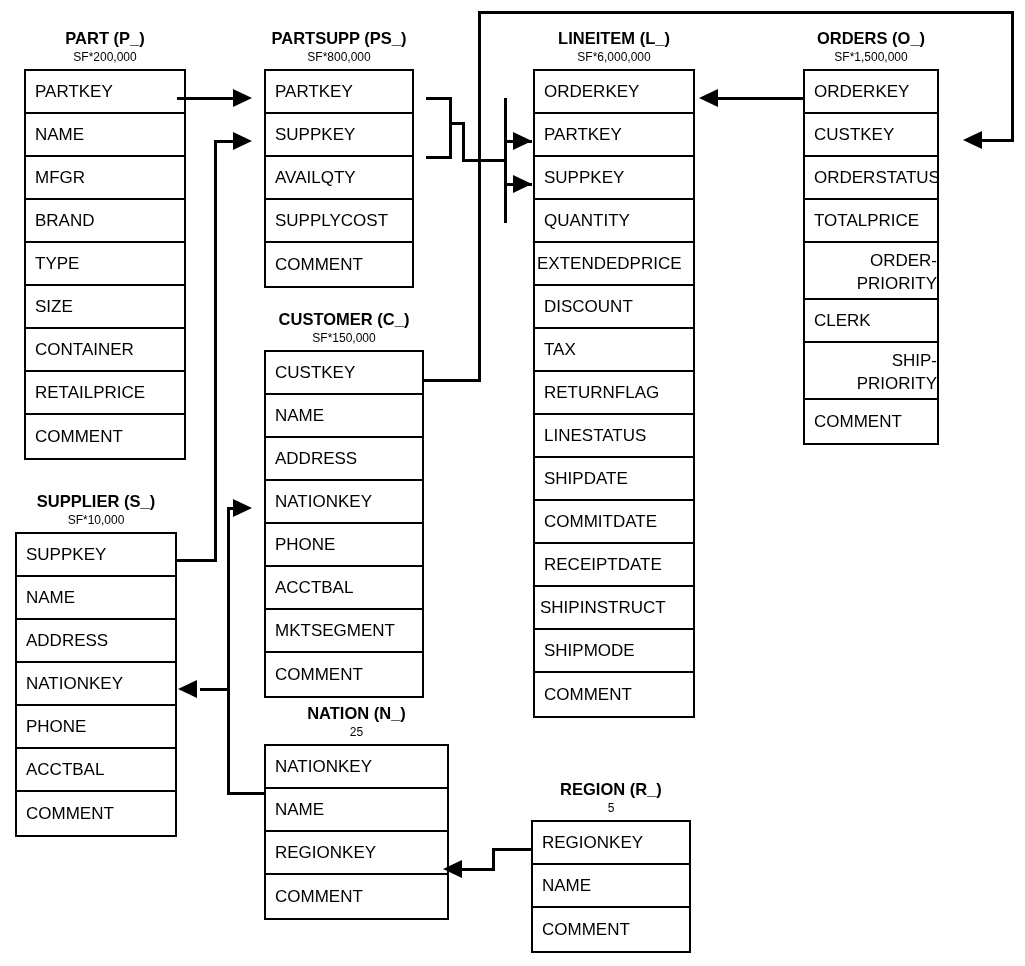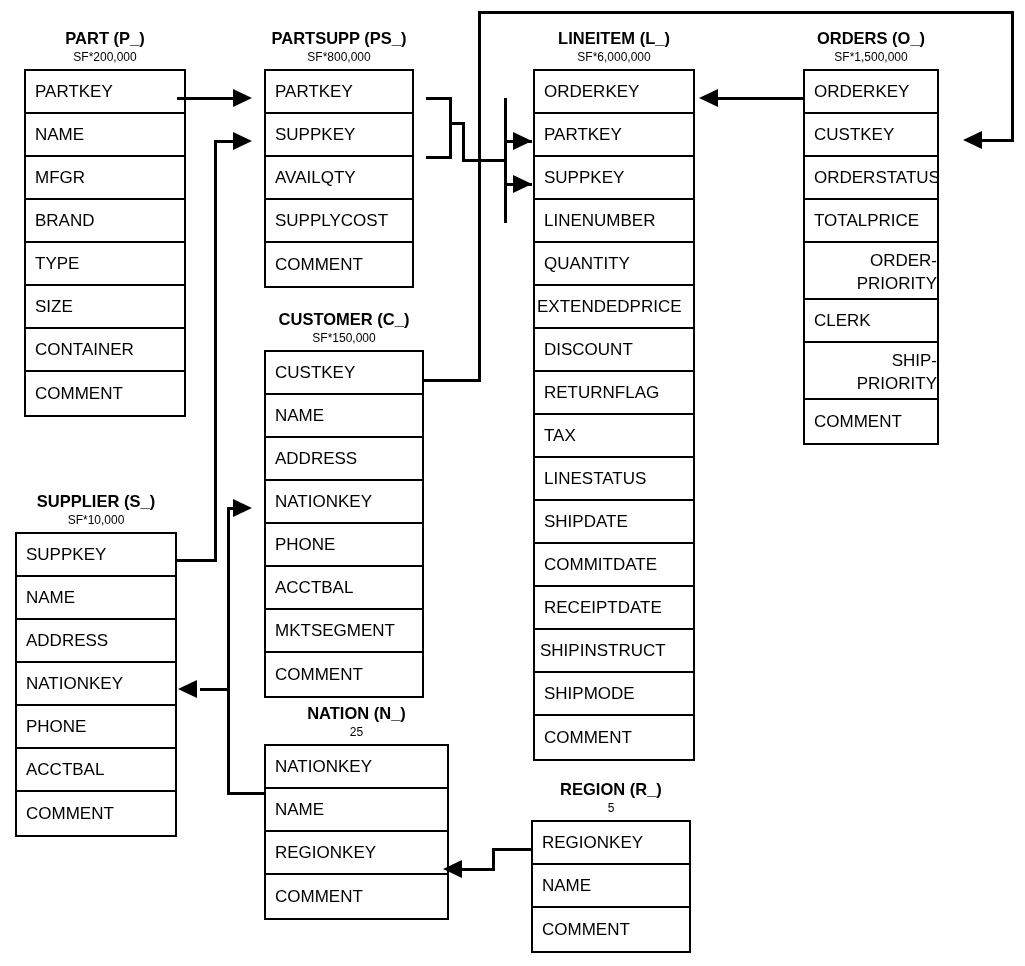--- a/index.html
+++ b/index.html
@@ -79,20 +79,21 @@
     <div class="tbl-title">PART (P_)</div>
     <div class="tbl-card">SF*200,000</div>
     <div class="tbl-box">
       <div class="row" style="height:43px">PARTKEY</div>
       <div class="row" style="height:43px">NAME</div>
       <div class="row" style="height:43px">MFGR</div>
       <div class="row" style="height:43px">BRAND</div>
       <div class="row" style="height:43px">TYPE</div>
       <div class="row" style="height:43px">SIZE</div>
       <div class="row" style="height:43px">CONTAINER</div>
+      <div class="row" style="height:43px">RETAILPRICE</div>
       <div class="row" style="height:43px">COMMENT</div>
     </div>
   </div>
 
   <div class="table-block" style="left:264px;top:29px;width:150px;">
     <div class="tbl-title">PARTSUPP (PS_)</div>
     <div class="tbl-card">SF*800,000</div>
     <div class="tbl-box">
       <div class="row" style="height:43px">PARTKEY</div>
       <div class="row" style="height:43px">SUPPKEY</div>
@@ -102,26 +103,25 @@
     </div>
   </div>
 
   <div class="table-block" style="left:533px;top:29px;width:162px;">
     <div class="tbl-title">LINEITEM (L_)</div>
     <div class="tbl-card">SF*6,000,000</div>
     <div class="tbl-box">
       <div class="row" style="height:43px">ORDERKEY</div>
       <div class="row" style="height:43px">PARTKEY</div>
       <div class="row" style="height:43px">SUPPKEY</div>
-      <div class="row" style="height:43px">LINENUMBER</div>
       <div class="row" style="height:43px">QUANTITY</div>
       <div class="row" style="height:43px;padding-left:2px;">EXTENDEDPRICE</div>
       <div class="row" style="height:43px">DISCOUNT</div>
+      <div class="row" style="height:43px">TAX</div>
       <div class="row" style="height:43px">RETURNFLAG</div>
-      <div class="row" style="height:43px">TAX</div>
       <div class="row" style="height:43px">LINESTATUS</div>
       <div class="row" style="height:43px">SHIPDATE</div>
       <div class="row" style="height:43px">COMMITDATE</div>
       <div class="row" style="height:43px">RECEIPTDATE</div>
       <div class="row" style="height:43px;padding-left:5px;">SHIPINSTRUCT</div>
       <div class="row" style="height:43px">SHIPMODE</div>
       <div class="row" style="height:43px">COMMENT</div>
     </div>
   </div>
 

